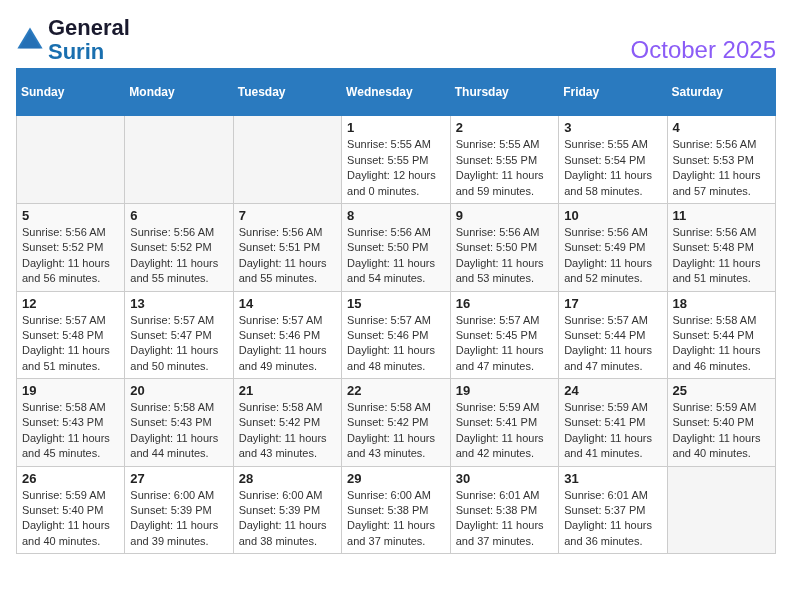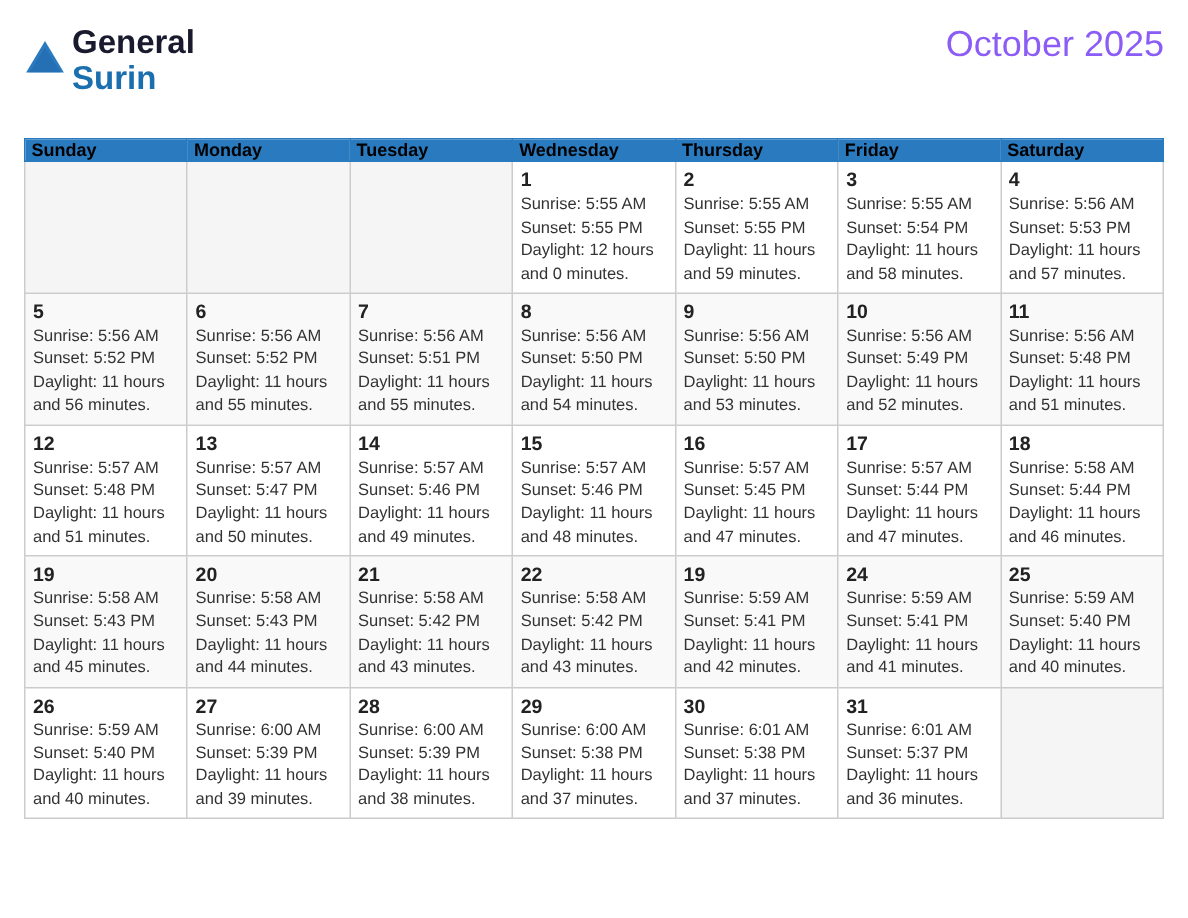--- a/index.html
+++ b/index.html
@@ -6,22 +6,22 @@
     body {
       font-family: Arial, sans-serif;
       background: #fff;
       width: 792px;
       min-height: 612px;
       padding: 16px;
     }
     .header {
       display: flex;
       justify-content: space-between;
-      align-items: flex-start;
-      margin-bottom: 28px;
+      align-items: flex-end;
+      margin-bottom: 4px;
     }
     .logo {
       display: flex;
       align-items: center;
     }
     .logo-text {
       font-size: 22px;
       font-weight: bold;
       color: #1a1a2e;
       line-height: 1.1;
@@ -44,22 +44,22 @@
       font-size: 14px;
       color: #555;
     }
     .calendar {
       width: 100%;
       border-collapse: collapse;
       font-size: 11px;
     }
     .calendar th {
       background: #2a7abf;
-      color: #000000;
-      padding: 0 4px;
+      color: #ffffff;
+      padding: 16px 4px;
       text-align: left;
       font-size: 12px;
       font-weight: bold;
       border: 1px solid #2a7abf;
     }
     .calendar td {
       border: 1px solid #ccc;
       vertical-align: top;
       padding: 4px 5px;
       width: 109px;

